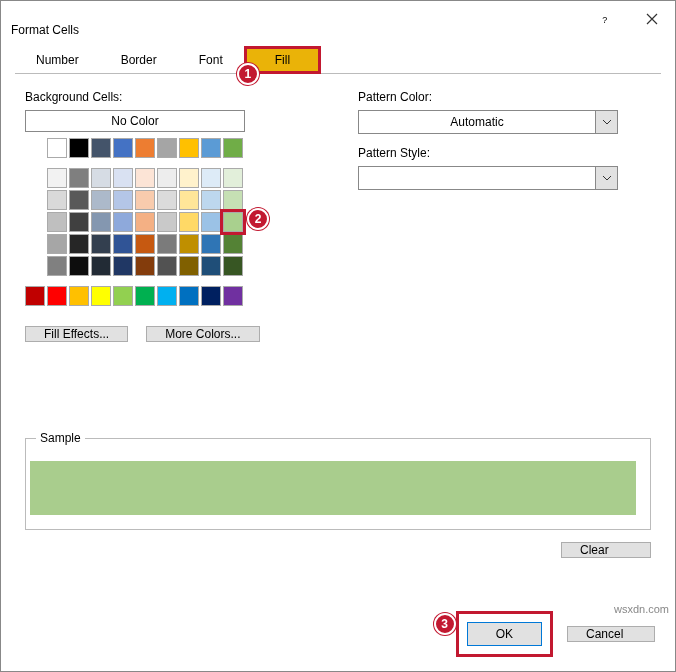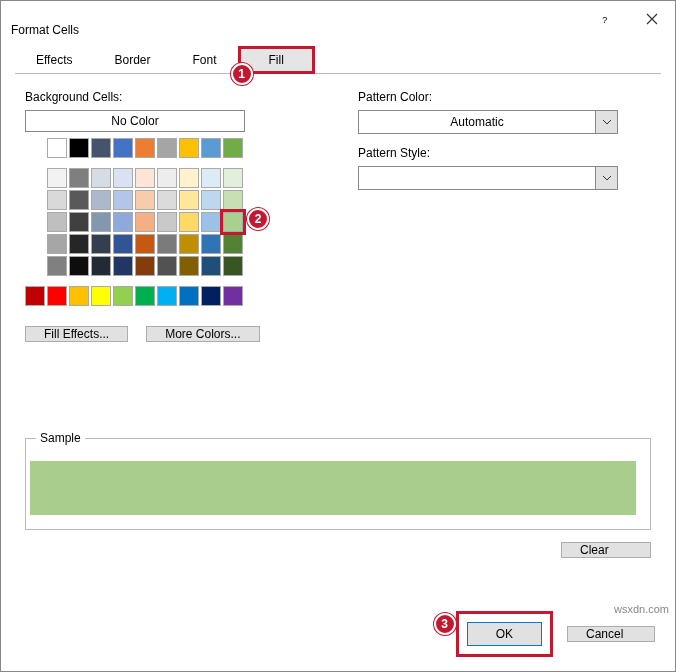--- a/index.html
+++ b/index.html
@@ -4,21 +4,21 @@
 <style>
   * { box-sizing: border-box; font-family: "Segoe UI", Tahoma, sans-serif; font-size: 12px; }
   body { margin: 0; background: #fff; }
   .dialog { width: 676px; height: 672px; border: 1px solid #888; background: #fff; position: relative; }
   .titlebar { height: 36px; display: flex; align-items: flex-end; padding: 0 0 0 10px; }
   .titlebar .title { flex: 1; font-size: 12px; }
   .titlebar .btn { width: 46px; height: 36px; display: flex; align-items: center; justify-content: center; color: #333; }
   .titlebar .btn svg { width: 12px; height: 12px; }
   .tabs { display: flex; border-bottom: 1px solid #bbb; margin: 8px 14px 0 14px; }
   .tab { padding: 6px 20px; border: 1px solid transparent; border-bottom: none; position: relative; top: 1px; cursor: default; }
-  .tab.active { border-color: #bbb; background: #e5e5e5; }
+  .tab.active { border-color: #bbb; background: #eab308; }
   .tab.hl { border: 3px solid #c21830; padding: 4px 28px; }
   .badge { position: absolute; width: 22px; height: 22px; border-radius: 50%; background: #c21830; color: #fff; font-weight: bold; display: flex; align-items: center; justify-content: center; font-size: 12px; border: 2px solid #fff; box-shadow: 0 0 0 1px #c21830; }
   .content { padding: 16px 24px; display: flex; gap: 40px; }
   .col { flex: 1; }
   .lbl { margin-bottom: 6px; }
   .nocolor { width: 220px; height: 22px; border: 1px solid #888; text-align: center; line-height: 20px; margin-bottom: 6px; background: #fff; }
   .swatch-grid { display: grid; grid-template-columns: repeat(10, 20px); grid-auto-rows: 20px; gap: 2px; margin-bottom: 6px; }
   .swatch { border: 1px solid #aaa; }
   .swatch.hl { outline: 3px solid #c21830; position: relative; z-index: 2; }
   .btnrow { display: flex; gap: 18px; margin-top: 20px; }
@@ -51,21 +51,21 @@
         </svg>
     </div>
     <div class="btn">
       <svg viewBox="0 0 12 12">
           <path d="M1 1 L11 11 M11 1 L1 11" stroke="#333" stroke-width="1.2"></path>
         </svg>
     </div>
   </div>
 
   <div class="tabs">
-    <div class="tab">Effects</div>
+    <div class="tab">Number</div>
     <div class="tab">Border</div>
     <div class="tab">Font</div>
     <div class="tab active hl" style="position:relative;">
       <span>Fill</span>
       <div class="badge" style="left:-10px; bottom:-14px;">1</div>
     </div>
   </div>
 
   <div class="content">
     <div class="col">

